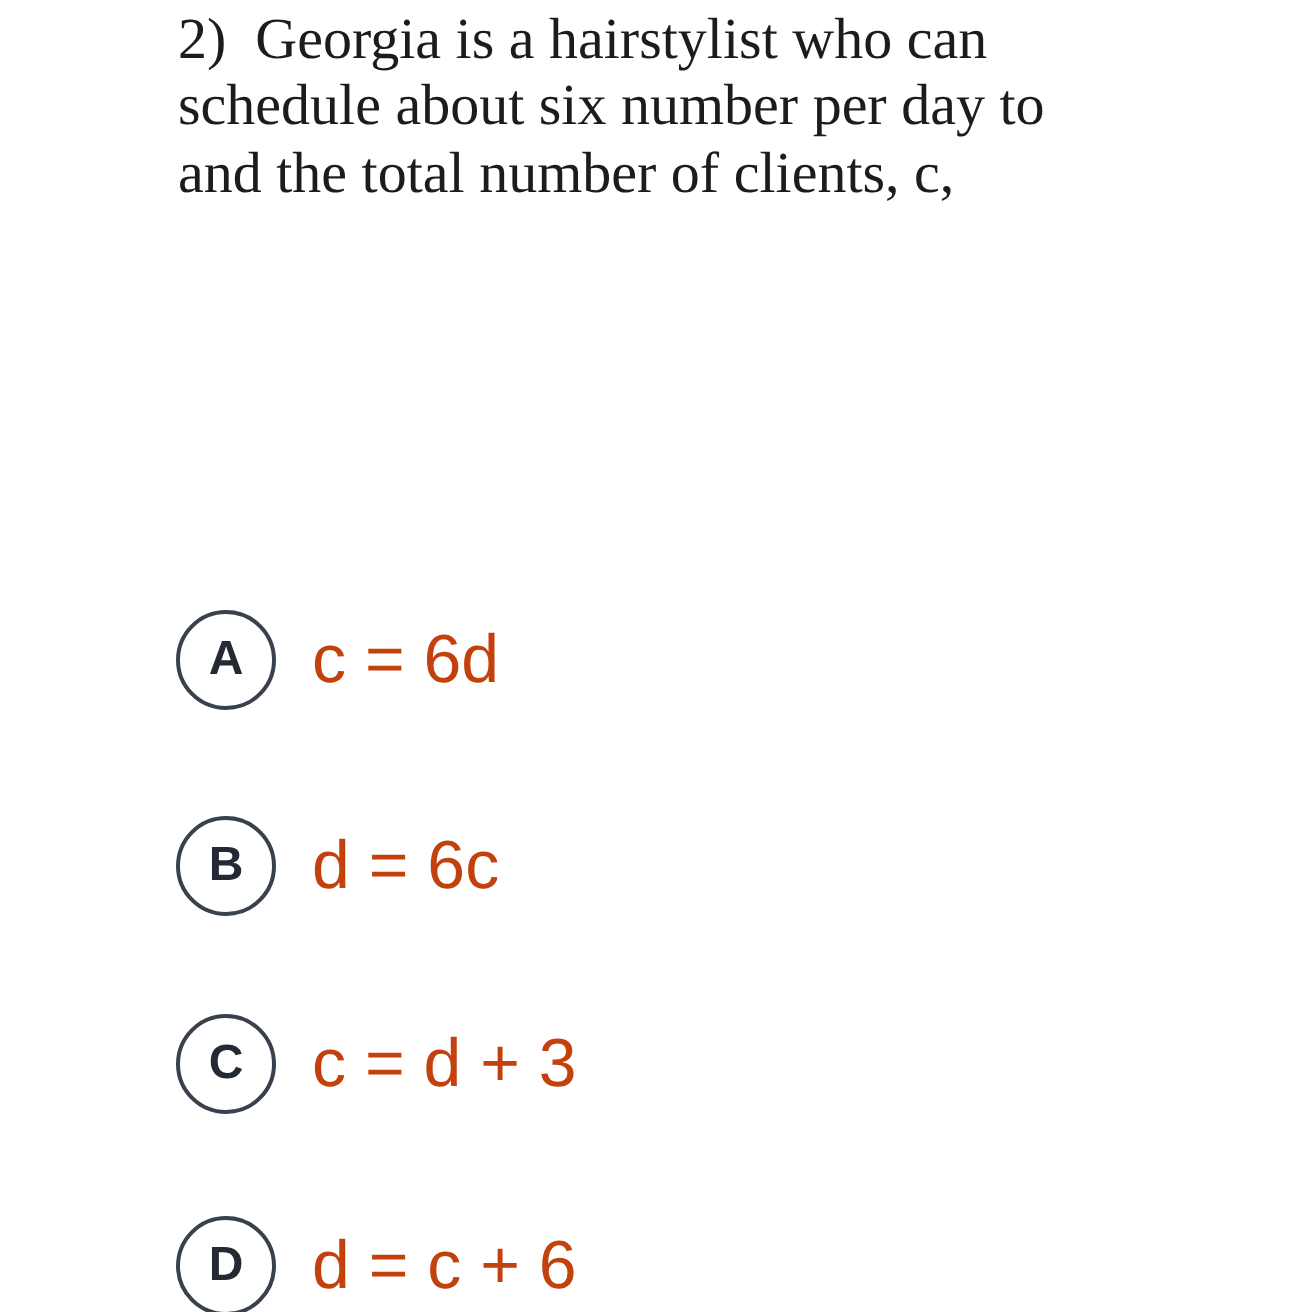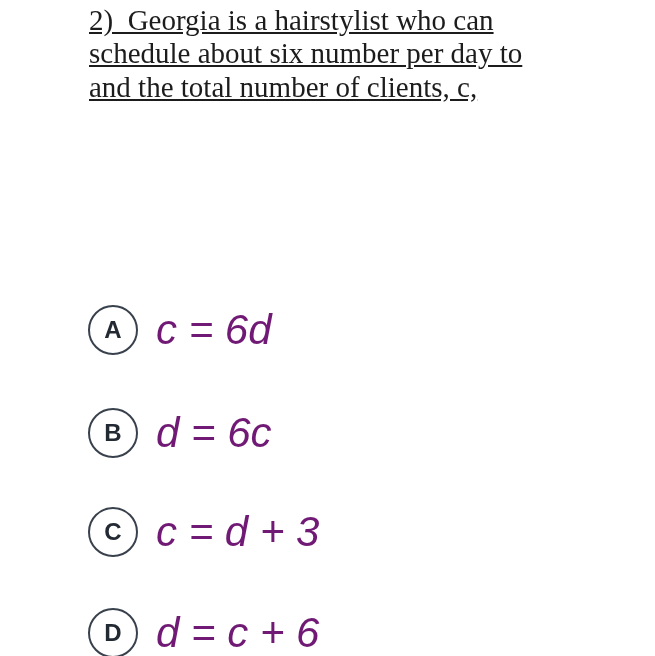--- a/index.html
+++ b/index.html
@@ -14,21 +14,20 @@
     position: relative;
   }
   .question {
     position: absolute;
     left: 89px;
     top: 4px;
     font-family: "Liberation Serif", serif;
     font-size: 29px;
     line-height: 33.4px;
     color: #1c1c1c;
-    text-decoration: underline;
   }
   .qline {
     white-space: pre;
   }
   .option-row {
     position: absolute;
     left: 88px;
     display: flex;
     align-items: center;
     gap: 18px;
@@ -49,26 +48,25 @@
     align-items: center;
     justify-content: center;
     font-family: "Liberation Sans", sans-serif;
     font-weight: 700;
     font-size: 24px;
     color: #232a33;
     flex: 0 0 auto;
   }
   .opt-text {
     font-family: "Liberation Sans", sans-serif;
-    font-size: 42px;
+    font-size: 34px;
     font-weight: 400;
-    color: #701a75;
+    color: #c2410c;
     white-space: pre;
     line-height: 50px;
-    font-style: italic;
   }
 </style>
 </head>
 <body>
 
 <div class="question">
   <div class="qline">2)  Georgia is a hairstylist who can</div>
   <div class="qline">schedule about six number per day to</div>
   <div class="qline">and the total number of clients, c,</div>
 </div>

